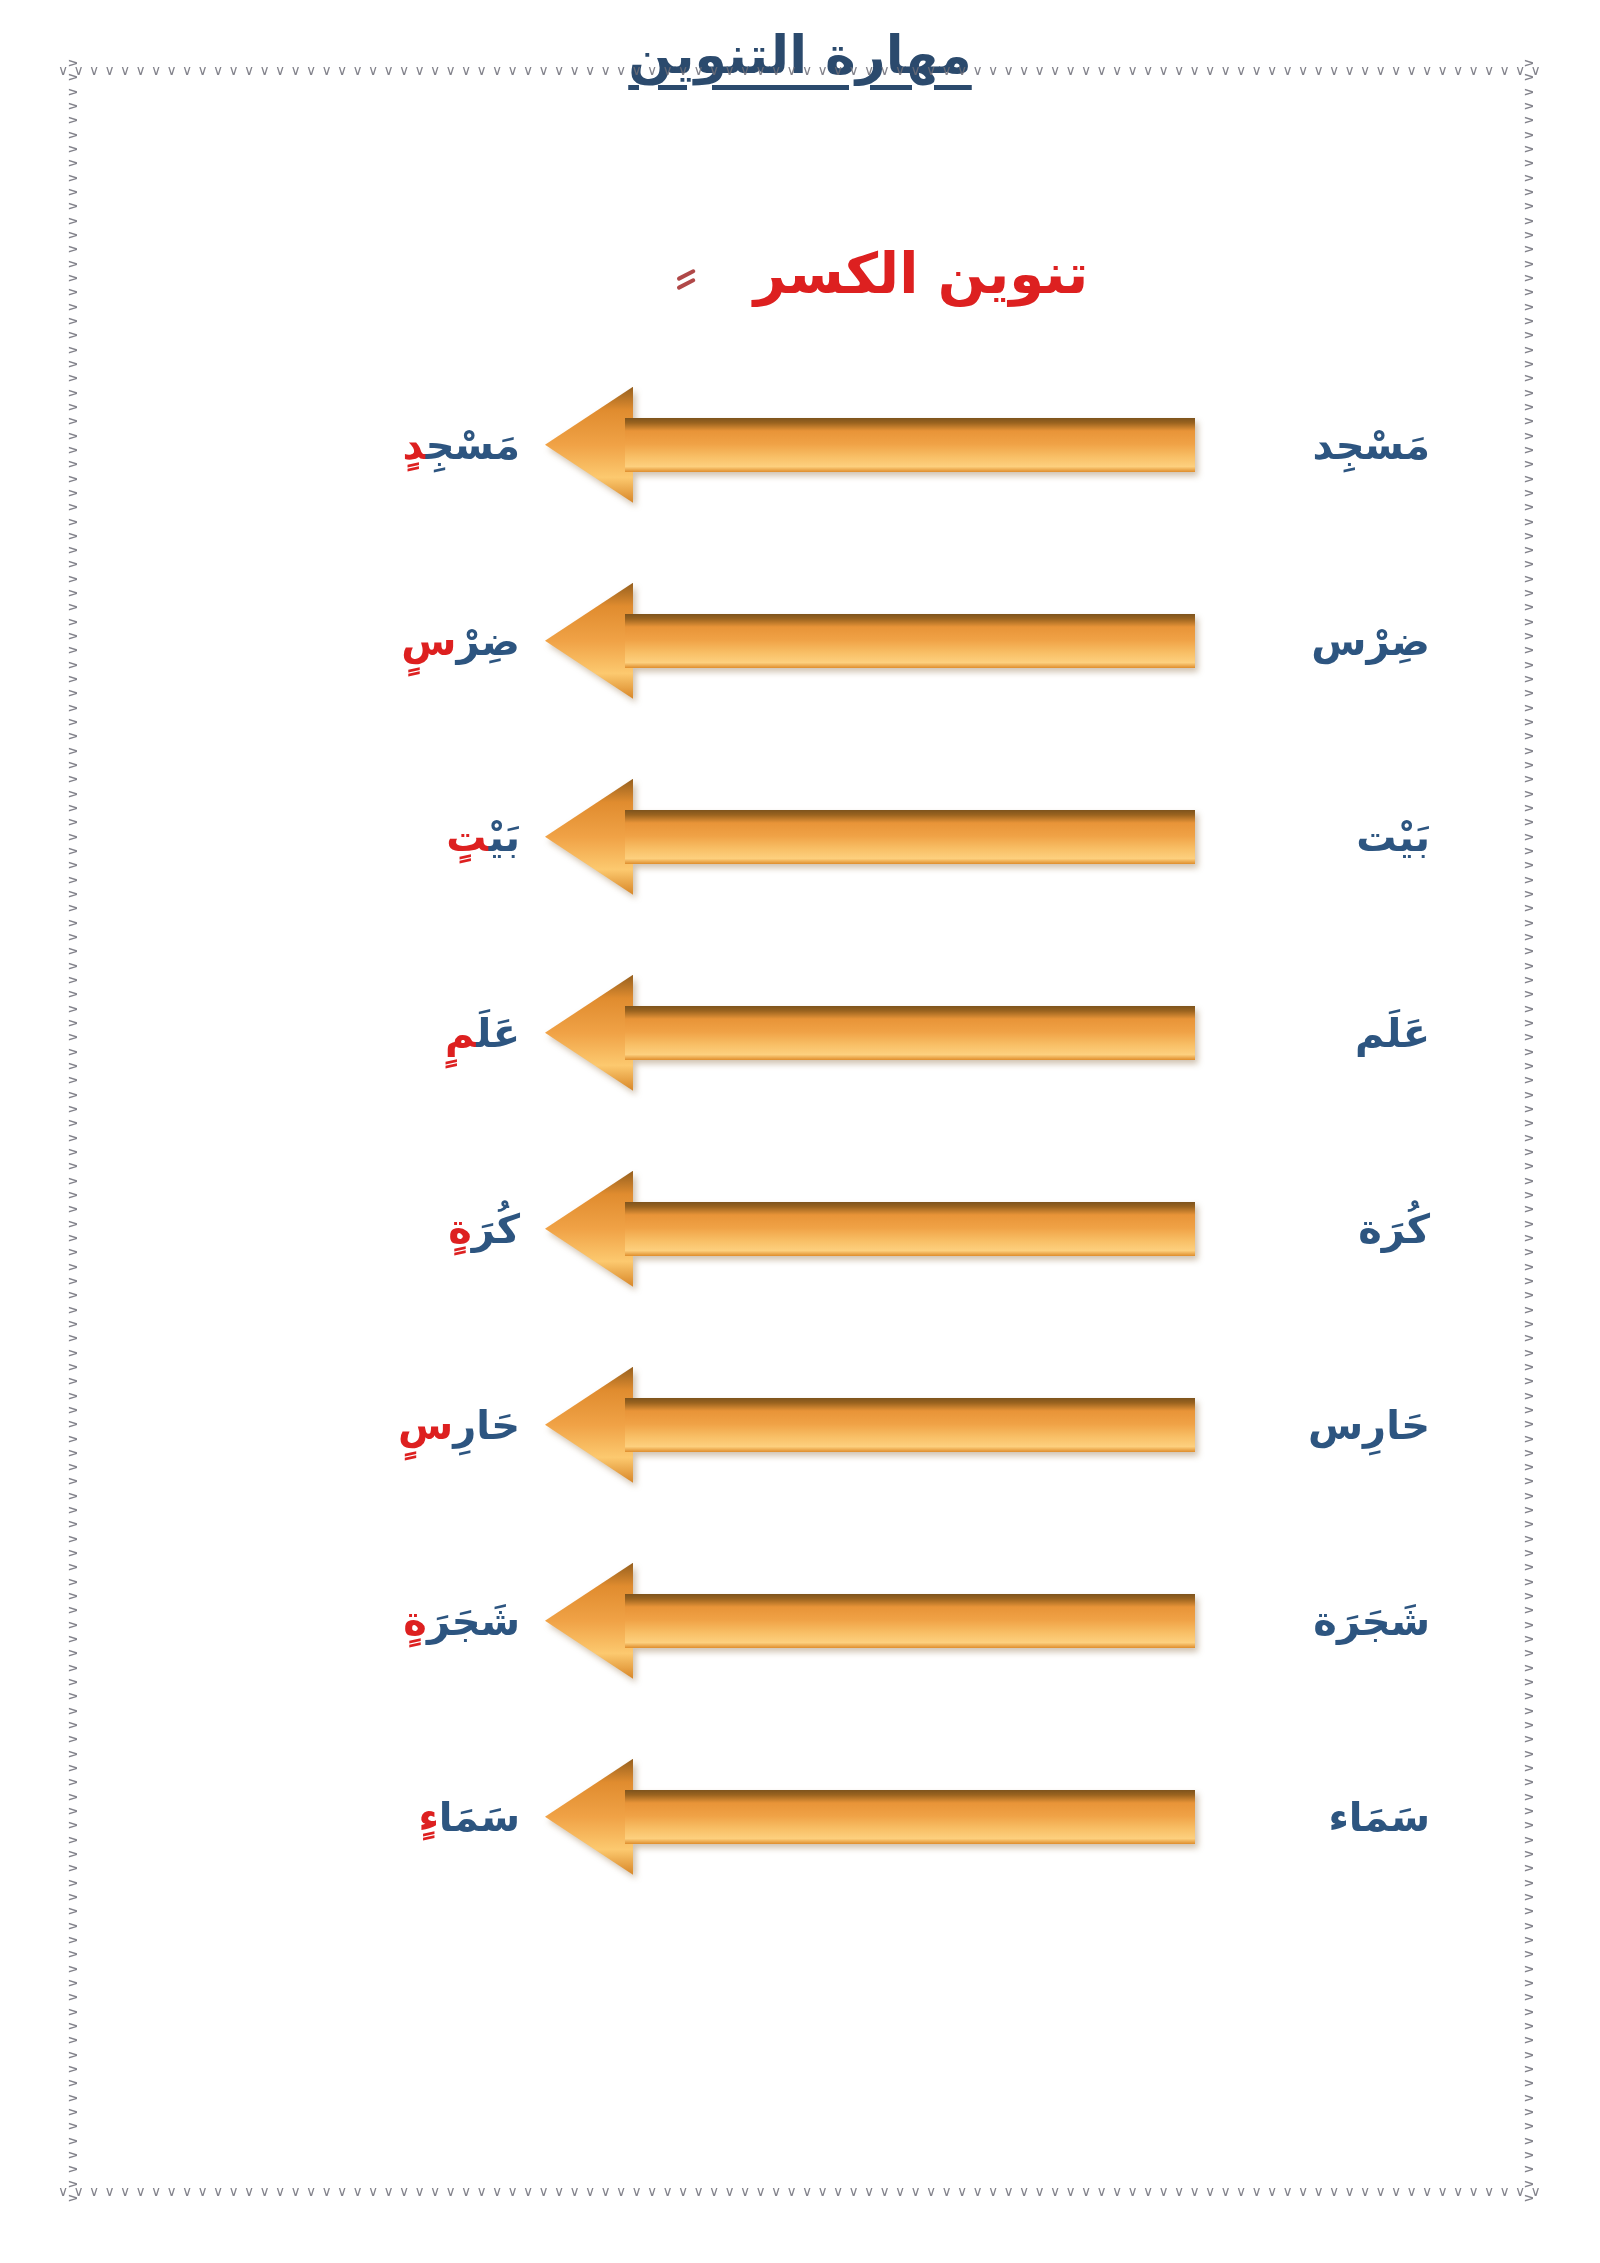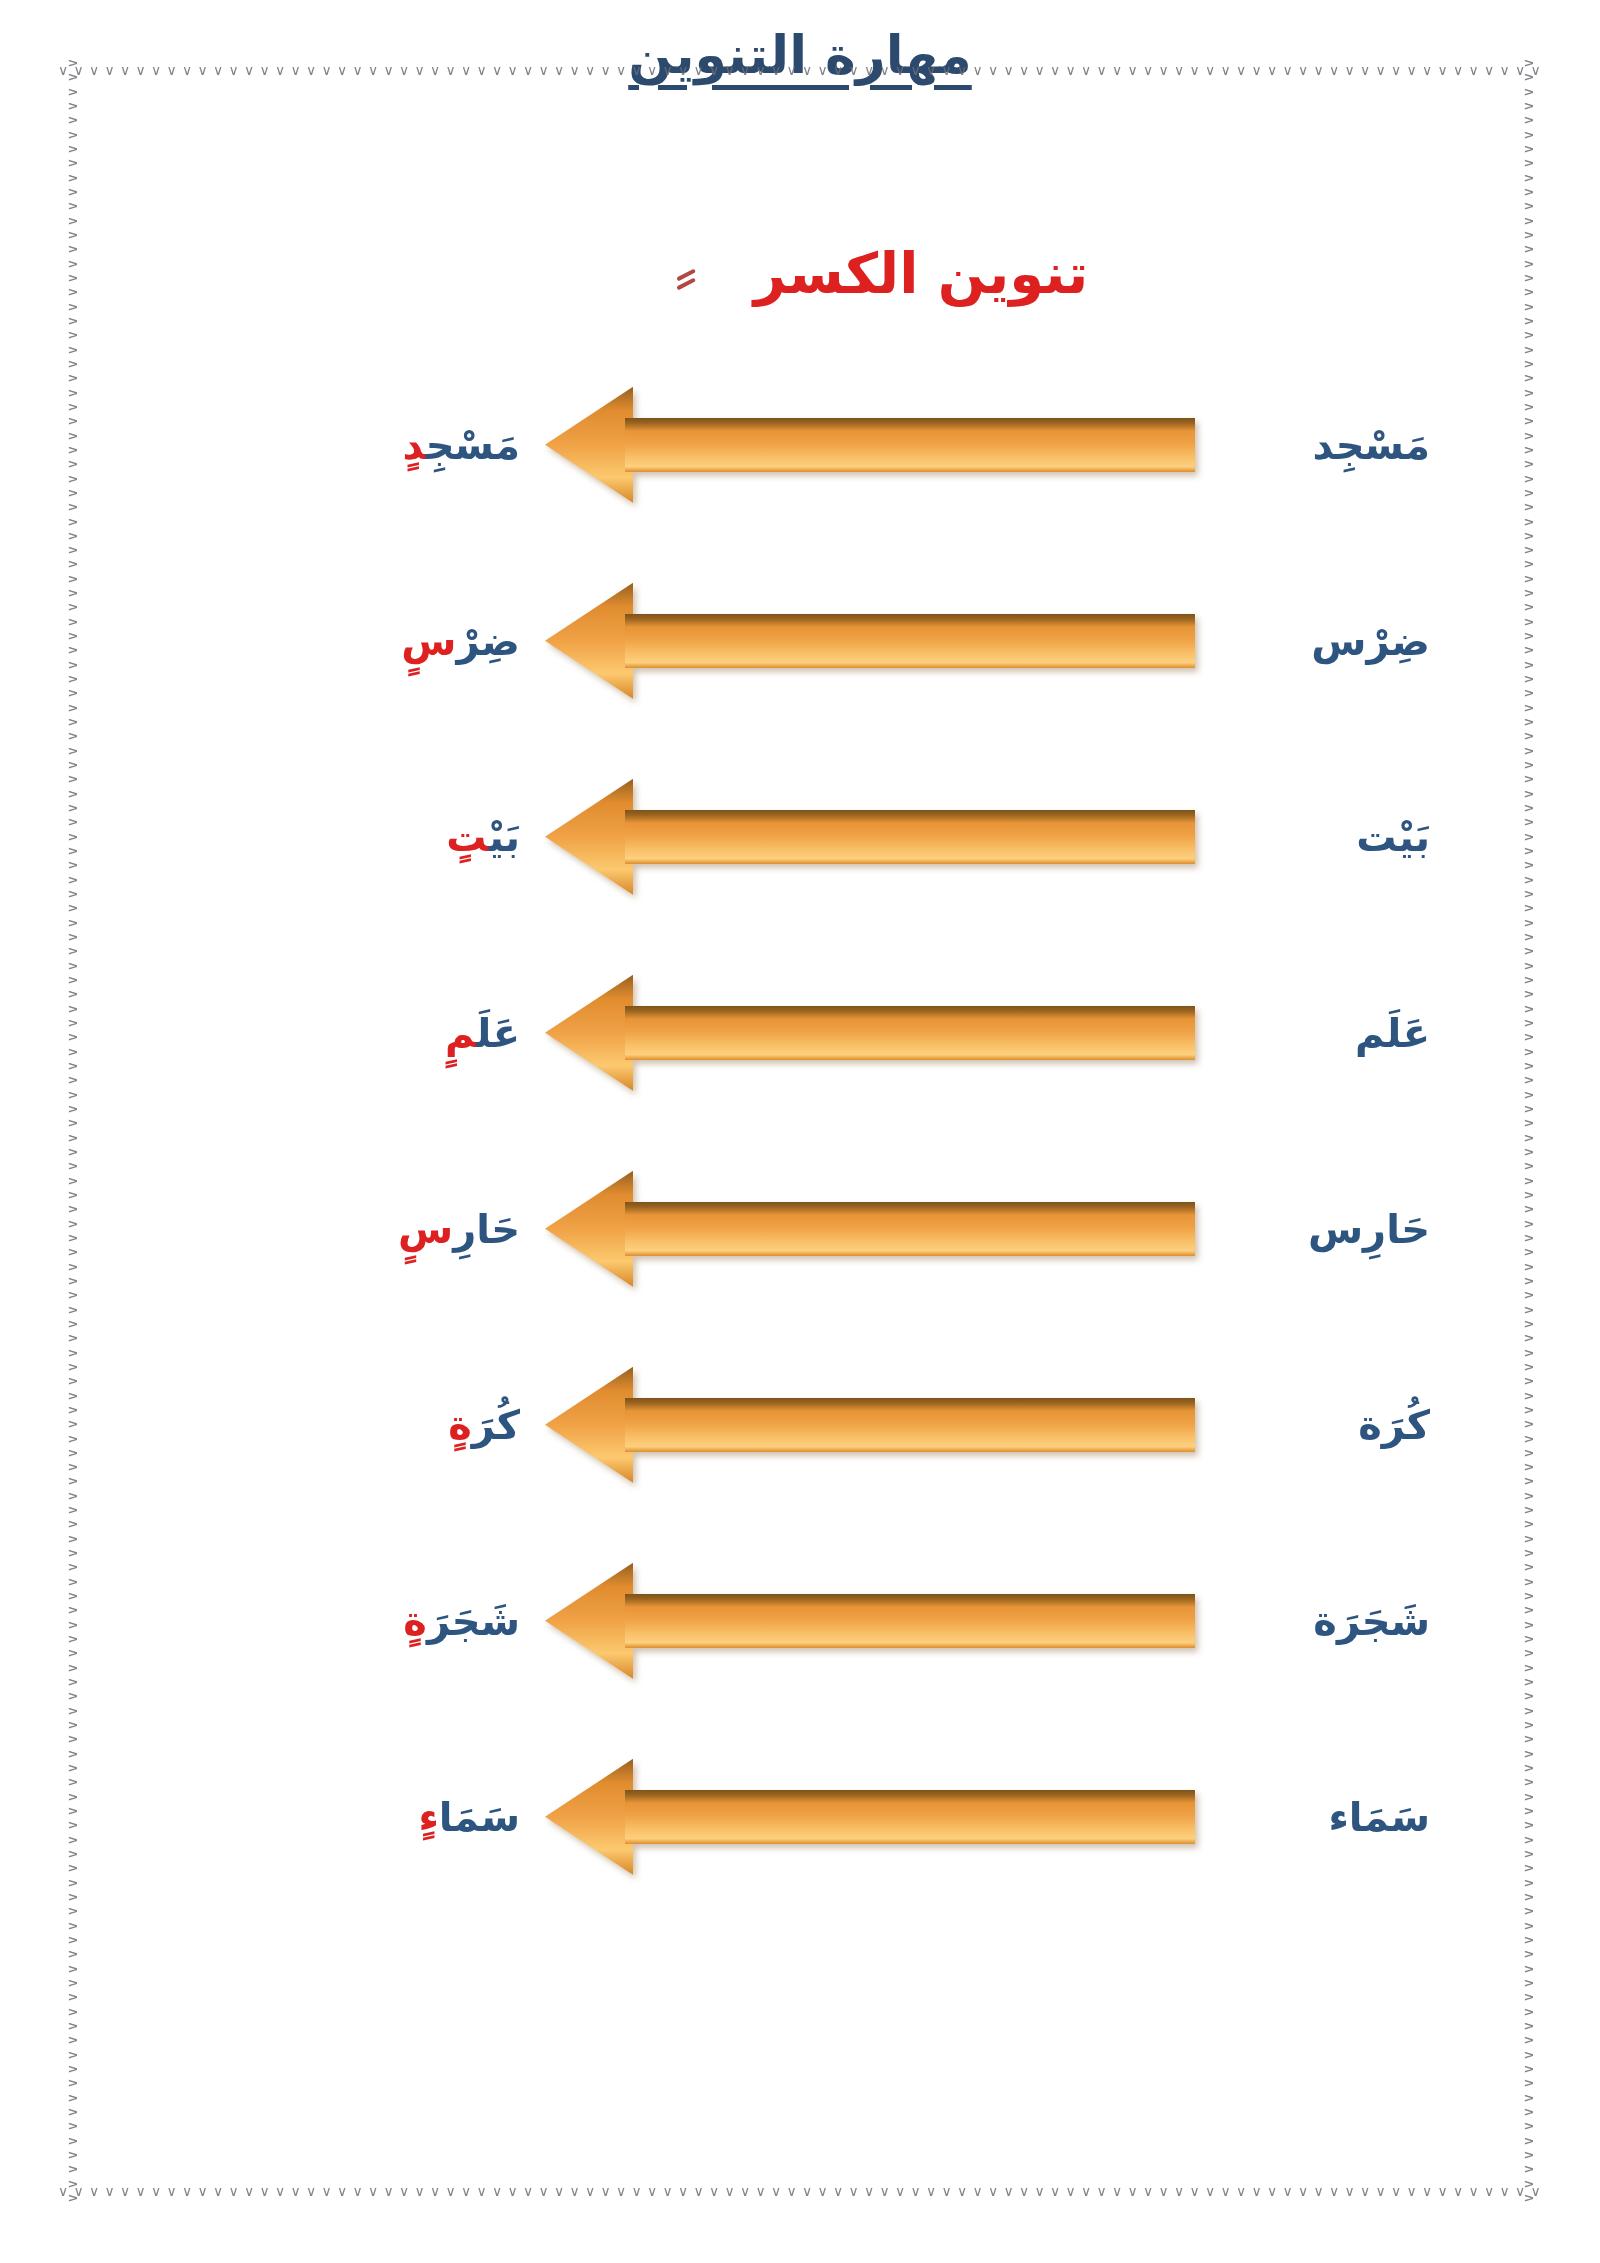--- a/index.html
+++ b/index.html
@@ -608,35 +608,35 @@
   <div class="row">
     <div class="word word-result" dir="rtl"><span class="prefix">عَلَ</span><span class="suffix">مٍ</span></div>
     <div class="arrow">
       <div class="arrow-head"></div>
       <div class="arrow-shaft"></div>
     </div>
     <div class="word word-base" dir="rtl">عَلَم</div>
   </div>
 
   <div class="row">
+    <div class="word word-result" dir="rtl"><span class="prefix">كُرَ</span><span class="suffix">ةٍ</span></div>
+    <div class="arrow">
+      <div class="arrow-head"></div>
+      <div class="arrow-shaft"></div>
+    </div>
+    <div class="word word-base" dir="rtl">كُرَة</div>
+  </div>
+
+  <div class="row">
     <div class="word word-result" dir="rtl"><span class="prefix">حَارِ</span><span class="suffix">سٍ</span></div>
     <div class="arrow">
       <div class="arrow-head"></div>
       <div class="arrow-shaft"></div>
     </div>
     <div class="word word-base" dir="rtl">حَارِس</div>
-  </div>
-
-  <div class="row">
-    <div class="word word-result" dir="rtl"><span class="prefix">كُرَ</span><span class="suffix">ةٍ</span></div>
-    <div class="arrow">
-      <div class="arrow-head"></div>
-      <div class="arrow-shaft"></div>
-    </div>
-    <div class="word word-base" dir="rtl">كُرَة</div>
   </div>
 
   <div class="row">
     <div class="word word-result" dir="rtl"><span class="prefix">شَجَرَ</span><span class="suffix">ةٍ</span></div>
     <div class="arrow">
       <div class="arrow-head"></div>
       <div class="arrow-shaft"></div>
     </div>
     <div class="word word-base" dir="rtl">شَجَرَة</div>
   </div>

